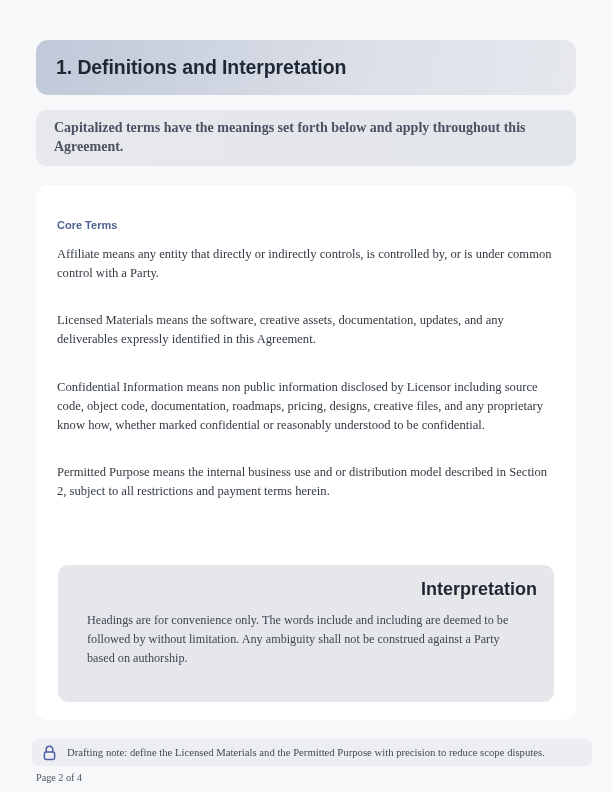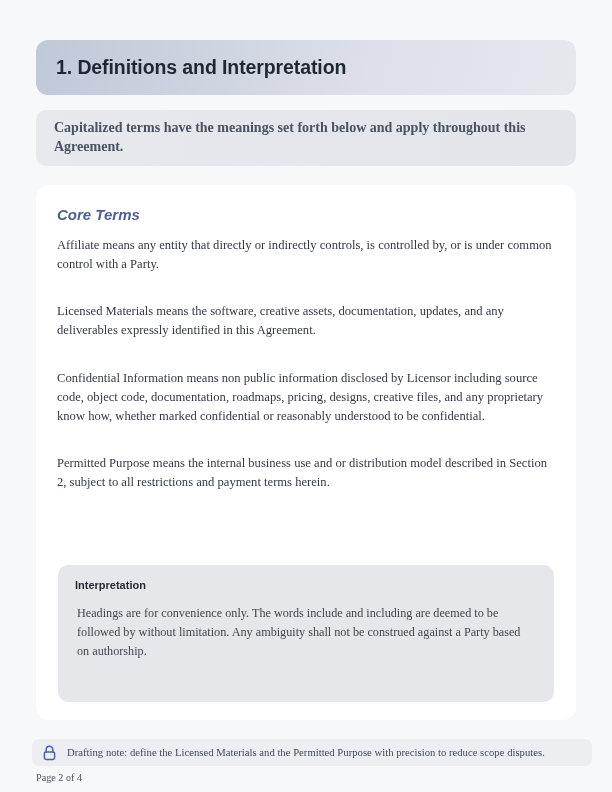--- a/index.html
+++ b/index.html
@@ -75,26 +75,25 @@
     width: 540px;
     height: 535px;
     background: #ffffff;
     border-radius: 13px;
     box-sizing: border-box;
     padding: 22px 21px 0 21px;
   }
 
   .group-title {
     font-family: "Liberation Sans", sans-serif;
-    font-size: 15px;
+    font-size: 11px;
     font-weight: bold;
     color: #4e6291;
-    margin: 0 0 14px 0;
-    line-height: 1;
-    font-style: italic;
+    margin: 13px 0 14px 0;
+    line-height: 1;
   }
 
   .clause {
     font-family: "Liberation Serif", serif;
     font-size: 12.6px;
     color: #333a44;
     line-height: 1.52;
     margin: 0 0 28px 0;
     max-width: 497px;
   }
@@ -107,32 +106,33 @@
     top: 565px;
     width: 496px;
     height: 137px;
     background: #e6e7eb;
     border-radius: 10px;
     box-sizing: border-box;
     padding: 15px 17px 0 17px;
   }
   .callout-title {
     font-family: "Liberation Sans", sans-serif;
-    font-size: 11px;
+    font-size: 18px;
     font-weight: bold;
     color: #1f2733;
     margin: 0 0 13px 0;
     line-height: 1;
+    text-align: right;
   }
   .callout-body {
     font-family: "Liberation Serif", serif;
     font-size: 12.2px;
     color: #3f4651;
     line-height: 1.54;
-    margin: 2px;
+    margin: 12px;
   }
 
   
   .note-bar {
     position: absolute;
     left: 32px;
     top: 739px;
     width: 560px;
     height: 27px;
     background: #eceef1;

